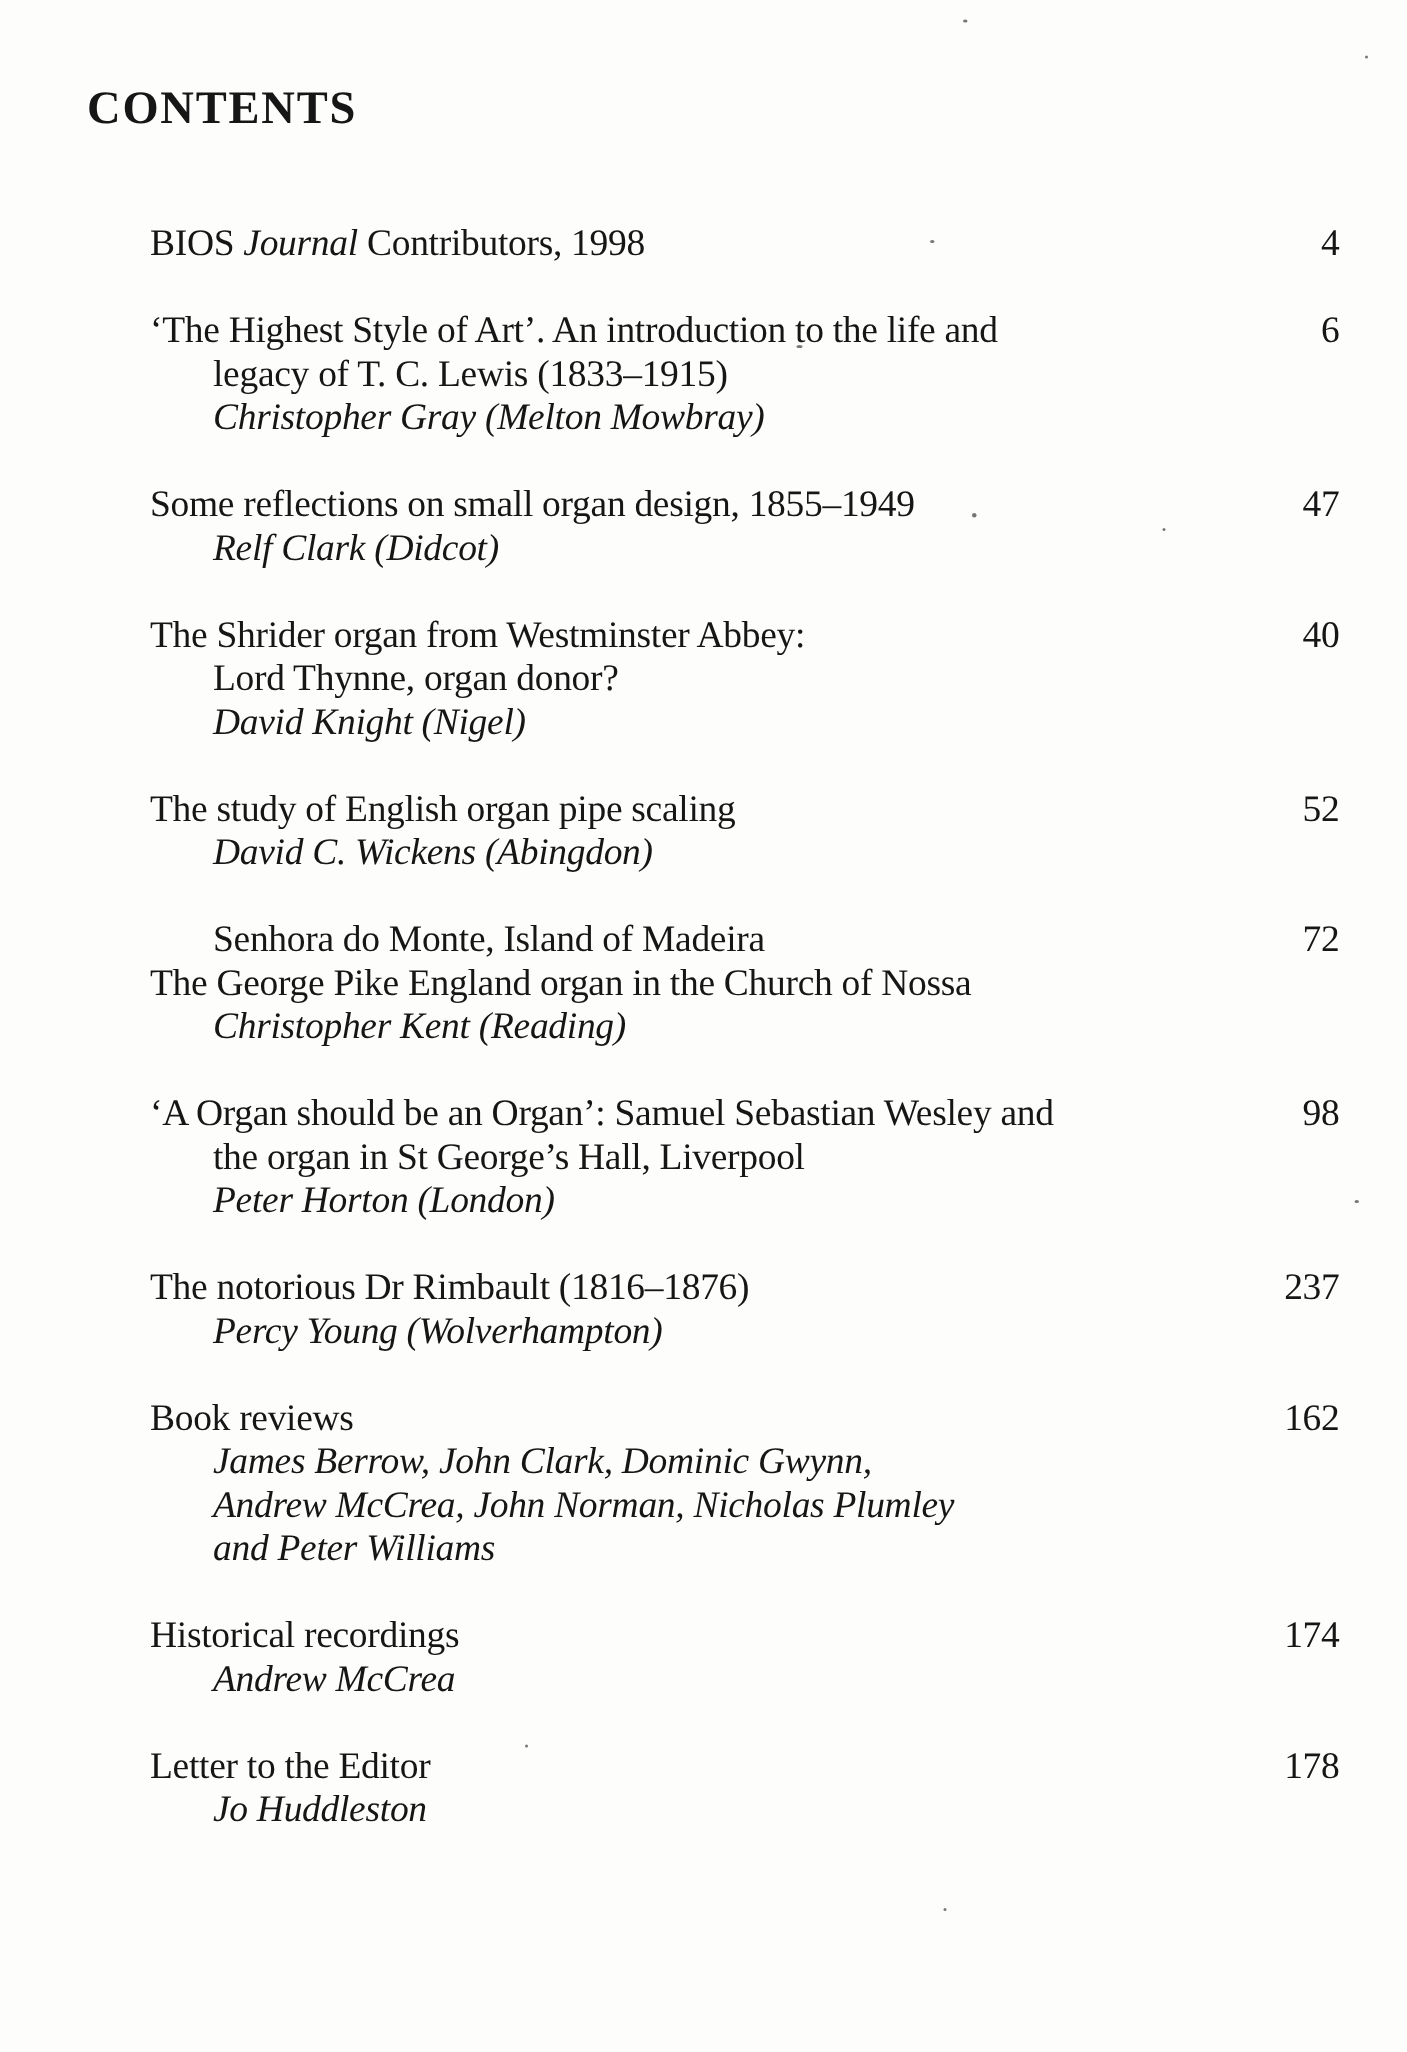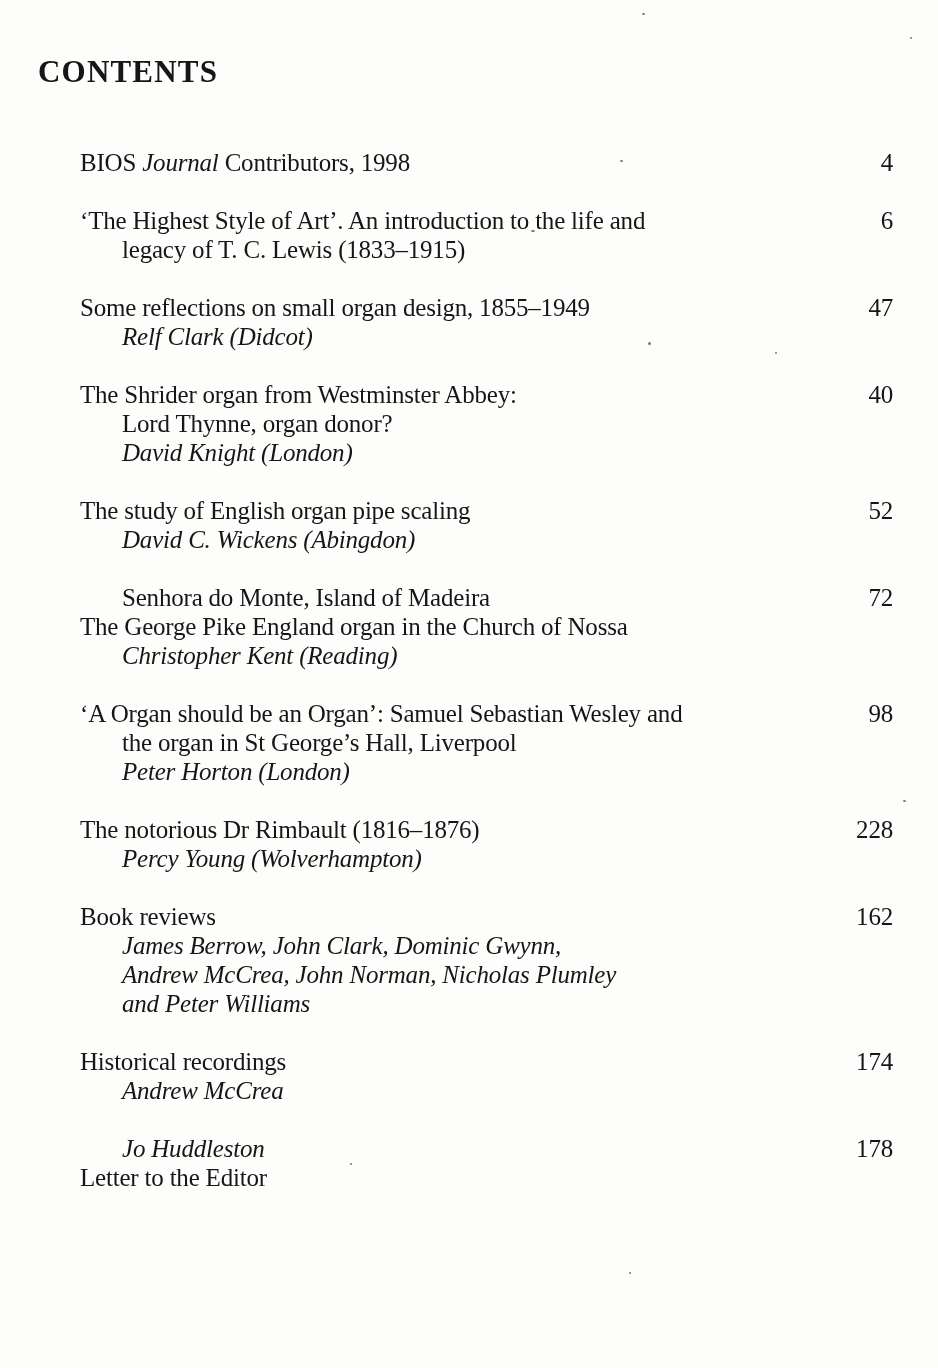--- a/index.html
+++ b/index.html
@@ -5,21 +5,21 @@
   html, body { margin: 0; padding: 0; }
   body {
     width: 938px;
     height: 1368px;
     background: #fdfdfc;
     color: #161616;
     font-family: "Liberation Serif", serif;
     position: relative;
     overflow: hidden;
   }
-  .page { position: absolute; inset: 0; }
+  .page { position: absolute; inset: 0; padding-left: 20px; }
   .heading {
     margin: 54px 0 0 38px;
     font-size: 31px;
     font-weight: 700;
     letter-spacing: 1.2px;
     font-family: "Liberation Serif", serif;
   }
   .toc { margin: 58px 45px 0 80px; }
   .entry {
     display: flex;
@@ -51,37 +51,38 @@
       <div class="lines">
         <div class="line"><span>BIOS </span><span class="it">Journal</span><span> Contributors, 1998</span></div>
       </div>
       <div class="pnum">4</div>
     </div>
 
     <div class="entry">
       <div class="lines">
         <div class="line">‘The Highest Style of Art’. An introduction to the life and</div>
         <div class="line cont">legacy of T. C. Lewis (1833–1915)</div>
+        <div class="line author">Christopher Gray (Melton Mowbray)</div>
       </div>
       <div class="pnum">6</div>
     </div>
 
     <div class="entry">
       <div class="lines">
         <div class="line">Some reflections on small organ design, 1855–1949</div>
         <div class="line author">Relf Clark (Didcot)</div>
       </div>
       <div class="pnum">47</div>
     </div>
 
     <div class="entry">
       <div class="lines">
         <div class="line">The Shrider organ from Westminster Abbey:</div>
         <div class="line cont">Lord Thynne, organ donor?</div>
-        <div class="line author">David Knight (London)</div>
+        <div class="line author">David Knight (Nigel)</div>
       </div>
       <div class="pnum">40</div>
     </div>
 
     <div class="entry">
       <div class="lines">
         <div class="line">The study of English organ pipe scaling</div>
         <div class="line author">David C. Wickens (Abingdon)</div>
       </div>
       <div class="pnum">52</div>
@@ -103,21 +104,21 @@
         <div class="line author">Peter Horton (London)</div>
       </div>
       <div class="pnum">98</div>
     </div>
 
     <div class="entry">
       <div class="lines">
         <div class="line">The notorious Dr Rimbault (1816–1876)</div>
         <div class="line author">Percy Young (Wolverhampton)</div>
       </div>
-      <div class="pnum">228</div>
+      <div class="pnum">237</div>
     </div>
 
 
     <div class="entry">
       <div class="lines">
         <div class="line">Book reviews</div>
         <div class="line author">James Berrow, John Clark, Dominic Gwynn,</div>
         <div class="line author">Andrew McCrea, John Norman, Nicholas Plumley</div>
         <div class="line author">and Peter Williams</div>
       </div>
@@ -127,22 +128,22 @@
     <div class="entry">
       <div class="lines">
         <div class="line">Historical recordings</div>
         <div class="line author">Andrew McCrea</div>
       </div>
       <div class="pnum">174</div>
     </div>
 
     <div class="entry">
       <div class="lines">
+        <div class="line">Letter to the Editor</div>
         <div class="line author">Jo Huddleston</div>
-        <div class="line">Letter to the Editor</div>
       </div>
       <div class="pnum">178</div>
     </div>
 
   </main>
 
   <span class="speck" style="left:642px;top:13px;width:3px;height:2px;"></span>
   <span class="speck" style="left:910px;top:37px;width:2px;height:2px;"></span>
   <span class="speck" style="left:620px;top:160px;width:3px;height:2px;"></span>
   <span class="speck" style="left:531px;top:230px;width:4px;height:2px;"></span>

